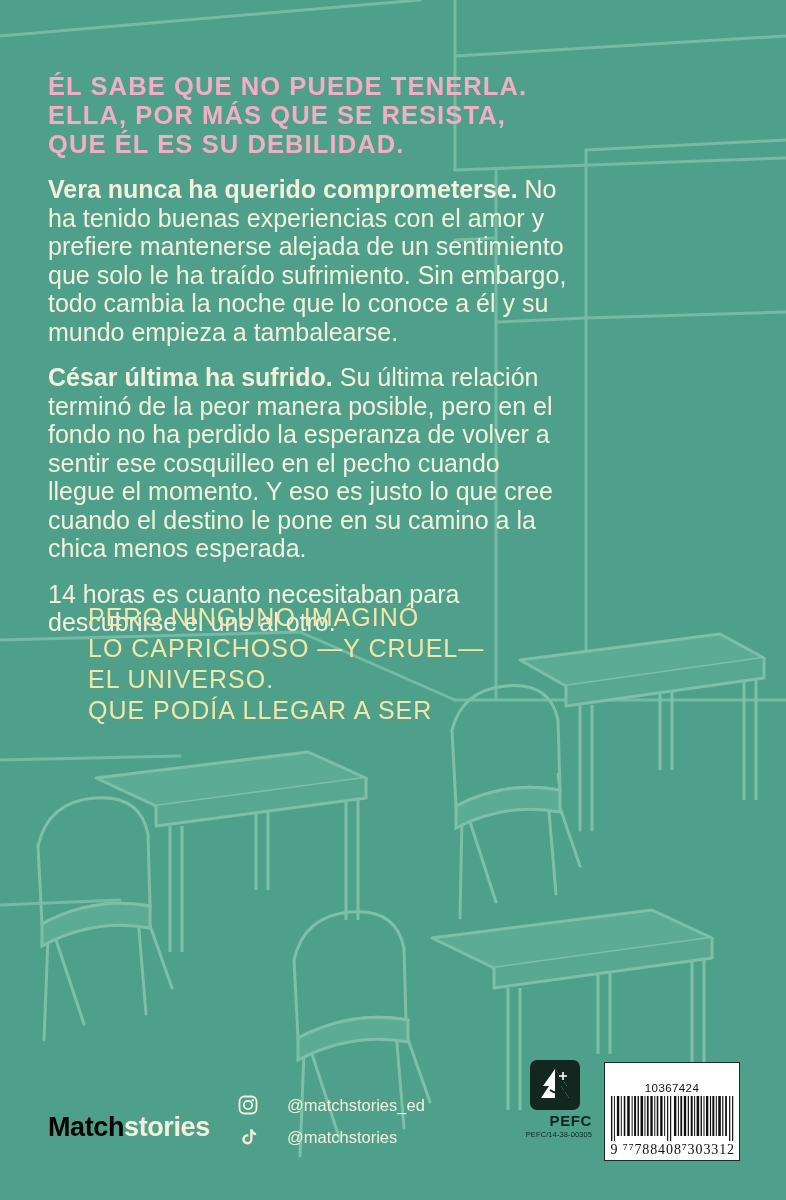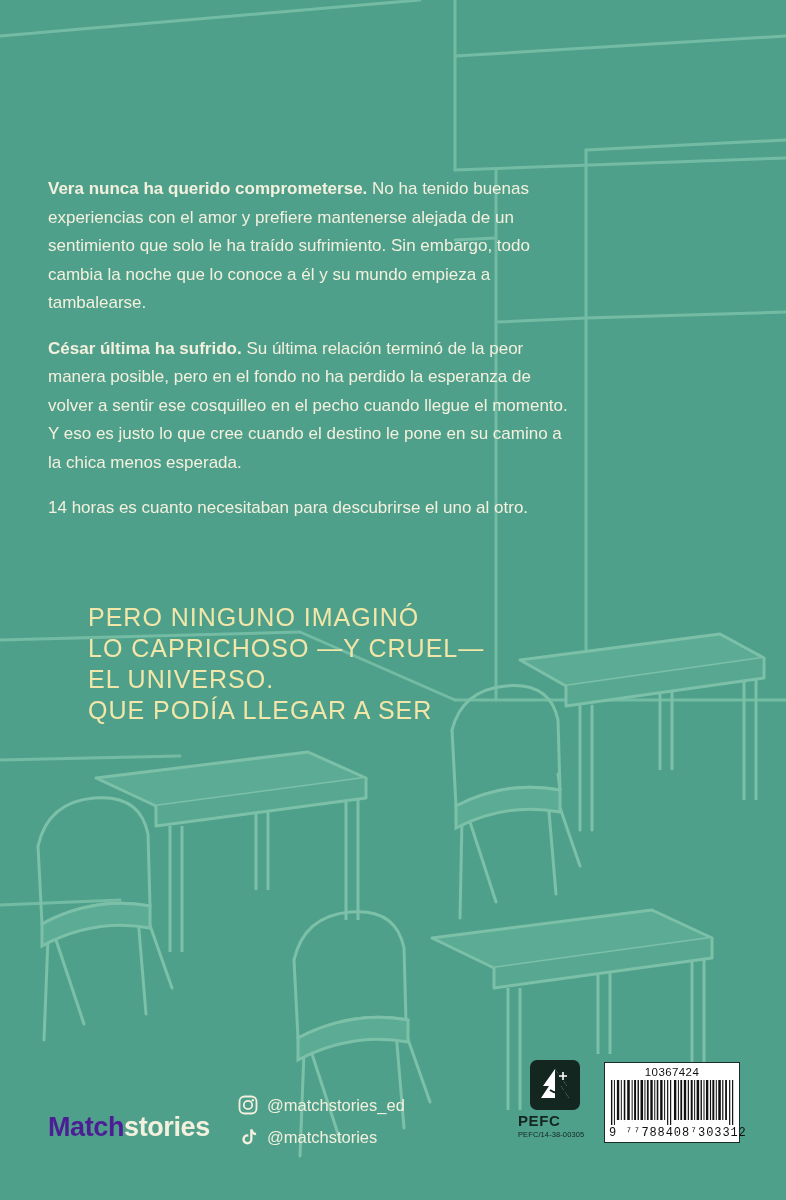--- a/index.html
+++ b/index.html
@@ -44,21 +44,21 @@
   }
   .headline div { white-space: nowrap; }
 
   
   .body-copy {
     position: absolute;
     left: 48px;
     top: 175px;
     width: 520px;
     color: #f4f0de;
-    font-size: 17px;
+    font-size: 25px;
     line-height: 28.5px;
   }
   .body-copy p {
     margin: 0 0 17px 0;
   }
   .body-copy .lead {
     font-weight: bold;
   }
 
   
@@ -80,55 +80,56 @@
   
   .logo {
     position: absolute;
     left: 48px;
     top: 1112px;
     font-size: 27px;
     font-weight: bold;
     color: #f4f0de;
     letter-spacing: -0.4px;
   }
-  .logo .match { color: #4c1d95; }
+  .logo .match { color: #000000; }
   .logo .stories { color: #f4f0de; font-weight: bold; }
 
   .socials {
     position: absolute;
     left: 238px;
     top: 1092px;
     color: #f4f0de;
   }
   .social-row {
     display: flex;
     align-items: center;
     height: 26px;
     margin-bottom: 6px;
+    gap: 20px;
   }
   .social-row .handle {
     font-size: 16.5px;
     margin-left: 9px;
     color: #f4f0de;
   }
   .ic {
     width: 20px;
     height: 20px;
     display: inline-block;
     position: relative;
   }
 
   
   .pefc {
     position: absolute;
     left: 518px;
     top: 1060px;
     width: 74px;
     color: #13261f;
-    text-align: left;
+    text-align: right;
   }
   .pefc-mark {
     width: 50px;
     height: 50px;
     margin: 0 auto;
     border-radius: 7px;
     background: #13261f;
     position: relative;
   }
   .pefc-mark .tree {
@@ -150,41 +151,41 @@
   }
 
   
   .barcode-box {
     position: absolute;
     left: 604px;
     top: 1062px;
     width: 136px;
     background: #ffffff;
     border: 1px solid #1b2d26;
-    padding: 3px 4px 2px 4px;
+    padding: 19px 4px 2px 4px;
     box-sizing: border-box;
   }
   .barcode-num {
     font-family: "Liberation Sans", sans-serif;
     font-size: 11.5px;
     color: #101010;
     text-align: center;
     letter-spacing: 0.4px;
     margin-bottom: 2px;
   }
   .bars {
     height: 45px;
     width: 100%;
     display: block;
   }
   .ean-digits {
-    font-family: Liberation Mono, monospace;
-    font-size: 12px;
+    font-family: Liberation Serif, serif;
+    font-size: 14px;
     color: #101010;
-    text-align: left;
+    text-align: right;
     letter-spacing: 0.9px;
     margin-top: 1px;
     white-space: nowrap;
   }
 </style>
 </head>
 <body>
 
 <div id="cover">
 
@@ -254,20 +255,25 @@
       <path d="M294 960 q10 -44 56 -48 q46 -4 54 36 l2 74"></path>
       <path d="M294 960 l4 78"></path>
       <path d="M298 1038 q54 -28 110 -18"></path>
       <path d="M304 1052 l-4 104 M312 1054 l28 86 M396 1032 l8 96 M404 1028 l26 74"></path>
     </g>
     <path d="M298 1038 q54 -28 110 -18 l0 22 q-56 -10 -110 18 z" fill="#5cab94" stroke="#7cc0a8" stroke-width="3"></path>
   </svg>
 
   <div class="content">
 
+    <div class="headline">
+      <div>ÉL SABE QUE NO PUEDE TENERLA.</div>
+      <div>ELLA, POR MÁS QUE SE RESISTA,</div>
+      <div>QUE ÉL ES SU DEBILIDAD.</div>
+    </div>
 
     <div class="body-copy">
       <p>
         <span class="lead">Vera nunca ha querido comprometerse.</span><span> No ha tenido buenas experiencias con el amor y prefiere mantenerse alejada de un sentimiento que solo le ha traído sufrimiento. Sin embargo, todo cambia la noche que lo conoce a él y su mundo empieza a tambalearse.</span>
       </p>
       <p>
         <span class="lead">César última ha sufrido.</span><span> Su última relación terminó de la peor manera posible, pero en el fondo no ha perdido la esperanza de volver a sentir ese cosquilleo en el pecho cuando llegue el momento. Y eso es justo lo que cree cuando el destino le pone en su camino a la chica menos esperada.</span>
       </p>
       <p>
         <span>14 horas es cuanto necesitaban para descubrirse el uno al otro.</span>

